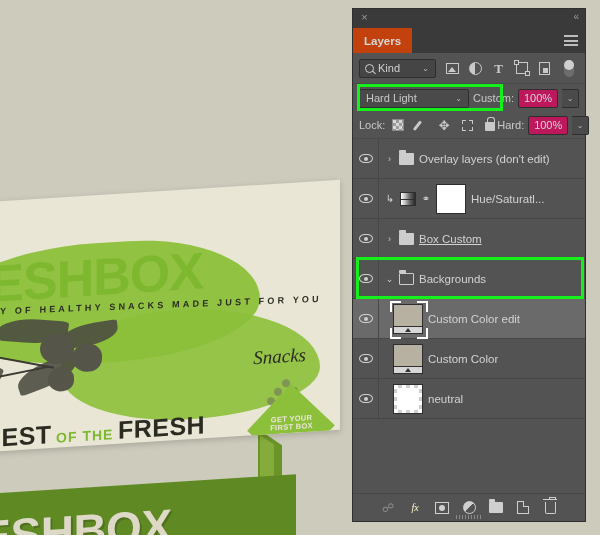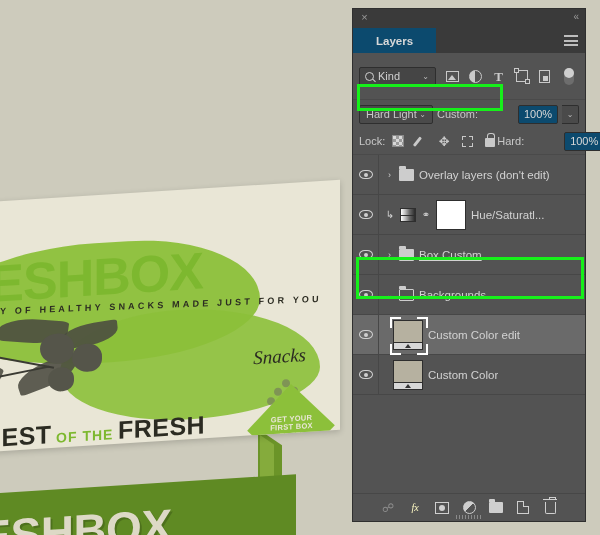--- a/index.html
+++ b/index.html
@@ -116,33 +116,33 @@
   }
   .collapse-ch {
     position: absolute; right: 7px; top: 2px; color: #9a9a9a;
     font-size: 10px; letter-spacing: -1px; cursor: pointer;
   }
   .tab-row {
     height: 25px; flex: 0 0 25px; background: #3a3a3a; position: relative;
     display: flex; align-items: stretch;
   }
   .tab {
-    background: #0c4a6e; color: #d8d8d8; font-size: 11.5px; font-weight: bold;
-    padding: 0 23px; display: flex; align-items: center; cursor: pointer;
+    background: #c2410c; color: #d8d8d8; font-size: 11.5px; font-weight: bold;
+    padding: 0 11px; display: flex; align-items: center; cursor: pointer;
   }
   .panel-menu {
     position: absolute; right: 7px; top: 7px; width: 14px; height: 11px;
     display: flex; flex-direction: column; justify-content: space-between;
     cursor: pointer;
   }
   .panel-menu span { display: block; height: 2px; background: #bdbdbd; }
 
   .filter-row {
     flex: 0 0 29px; display: flex; align-items: center;
-    padding: 12px 6px; gap: 0px; background: #535353;
+    padding: 4px 6px; gap: 0px; background: #535353;
     border-bottom: 1px solid #4a4a4a;
   }
   .kind-select {
     width: 94px; height: 19px; background: #454545; border: 1px solid #2e2e2e;
     border-radius: 2px; display: flex; align-items: center; padding: 0 5px;
     gap: 4px; cursor: pointer; position: relative;
   }
   .kind-select .lbl { font-size: 11px; color: #d0d0d0; }
   .kind-select .caret { position: absolute; right: 6px; font-size: 8px; color: #bbb; }
   .mag { width: 9px; height: 9px; border: 1.3px solid #cfcfcf; border-radius: 50%; position: relative; }
@@ -167,23 +167,23 @@
   }
   .blend-select {
     width: 130px; height: 19px; background: #4a4a4a; border: 1px solid #2e2e2e;
     border-radius: 2px; display: flex; align-items: center; padding: 0 6px;
     position: relative; cursor: pointer;
   }
   .blend-select .caret { position: absolute; right: 6px; font-size: 8px; color: #bbb; }
   .opac-group { display: flex; align-items: center; margin-left: 4px; gap: 4px; }
   .fld-label { font-size: 11px; color: #c8c8c8; }
   .num-field {
-    width: 40px; height: 19px; background: #0c4a6e; border: 1px solid #2e2e2e;
+    width: 40px; height: 19px; background: #be185d; border: 1px solid #2e2e2e;
     border-radius: 2px; display: flex; align-items: center; justify-content: center;
-    font-size: 11px; color: #d8d8d8; cursor: text; margin-left: 36px;
+    font-size: 11px; color: #d8d8d8; cursor: text;
   }
   .stepper {
     width: 17px; height: 19px; background: #4a4a4a; border: 1px solid #2e2e2e;
     border-left: none; border-radius: 0 2px 2px 0;
     display: flex; align-items: center; justify-content: center;
     font-size: 8px; color: #bbb; cursor: pointer;
   }
   .lock-row {
     flex: 0 0 26px; display: flex; align-items: center; padding: 0 6px;
     background: #535353;
@@ -521,20 +521,31 @@
             <span class="eye"></span>
           </div>
         <div class="row-body indent-1">
           <span class="thumb thumb-color">
             <span class="style-bar"></span>
           </span>
           <span class="layer-name">Custom Color</span>
         </div>
       </div>
 
+      <div class="layer-row">
+        <div class="eye-cell">
+            <span class="eye"></span>
+          </div>
+        <div class="row-body indent-1">
+          <span class="thumb thumb-checker">
+              <span class="inner-white"></span>
+            </span>
+          <span class="layer-name">neutral</span>
+        </div>
+      </div>
 
     </div>
 
     <div class="panel-bottom">
       <span class="bi bi-link">☍</span>
       <span class="bi bi-fx">fx</span>
       <span class="bi">
           <span class="bi-mask"></span>
         </span>
       <span class="bi">

